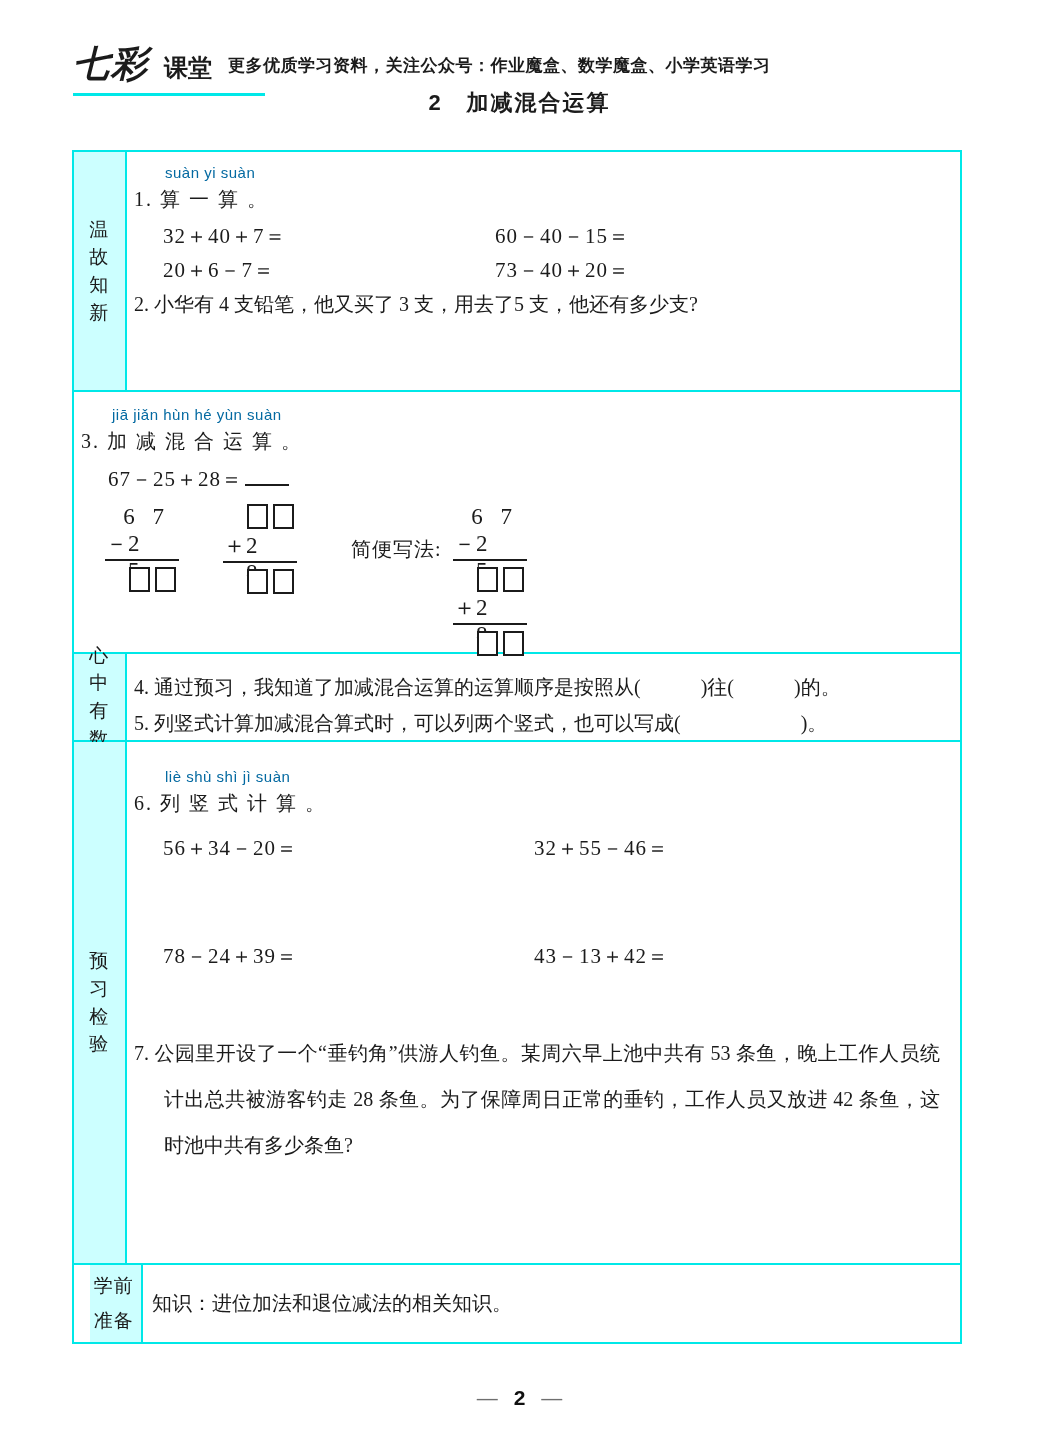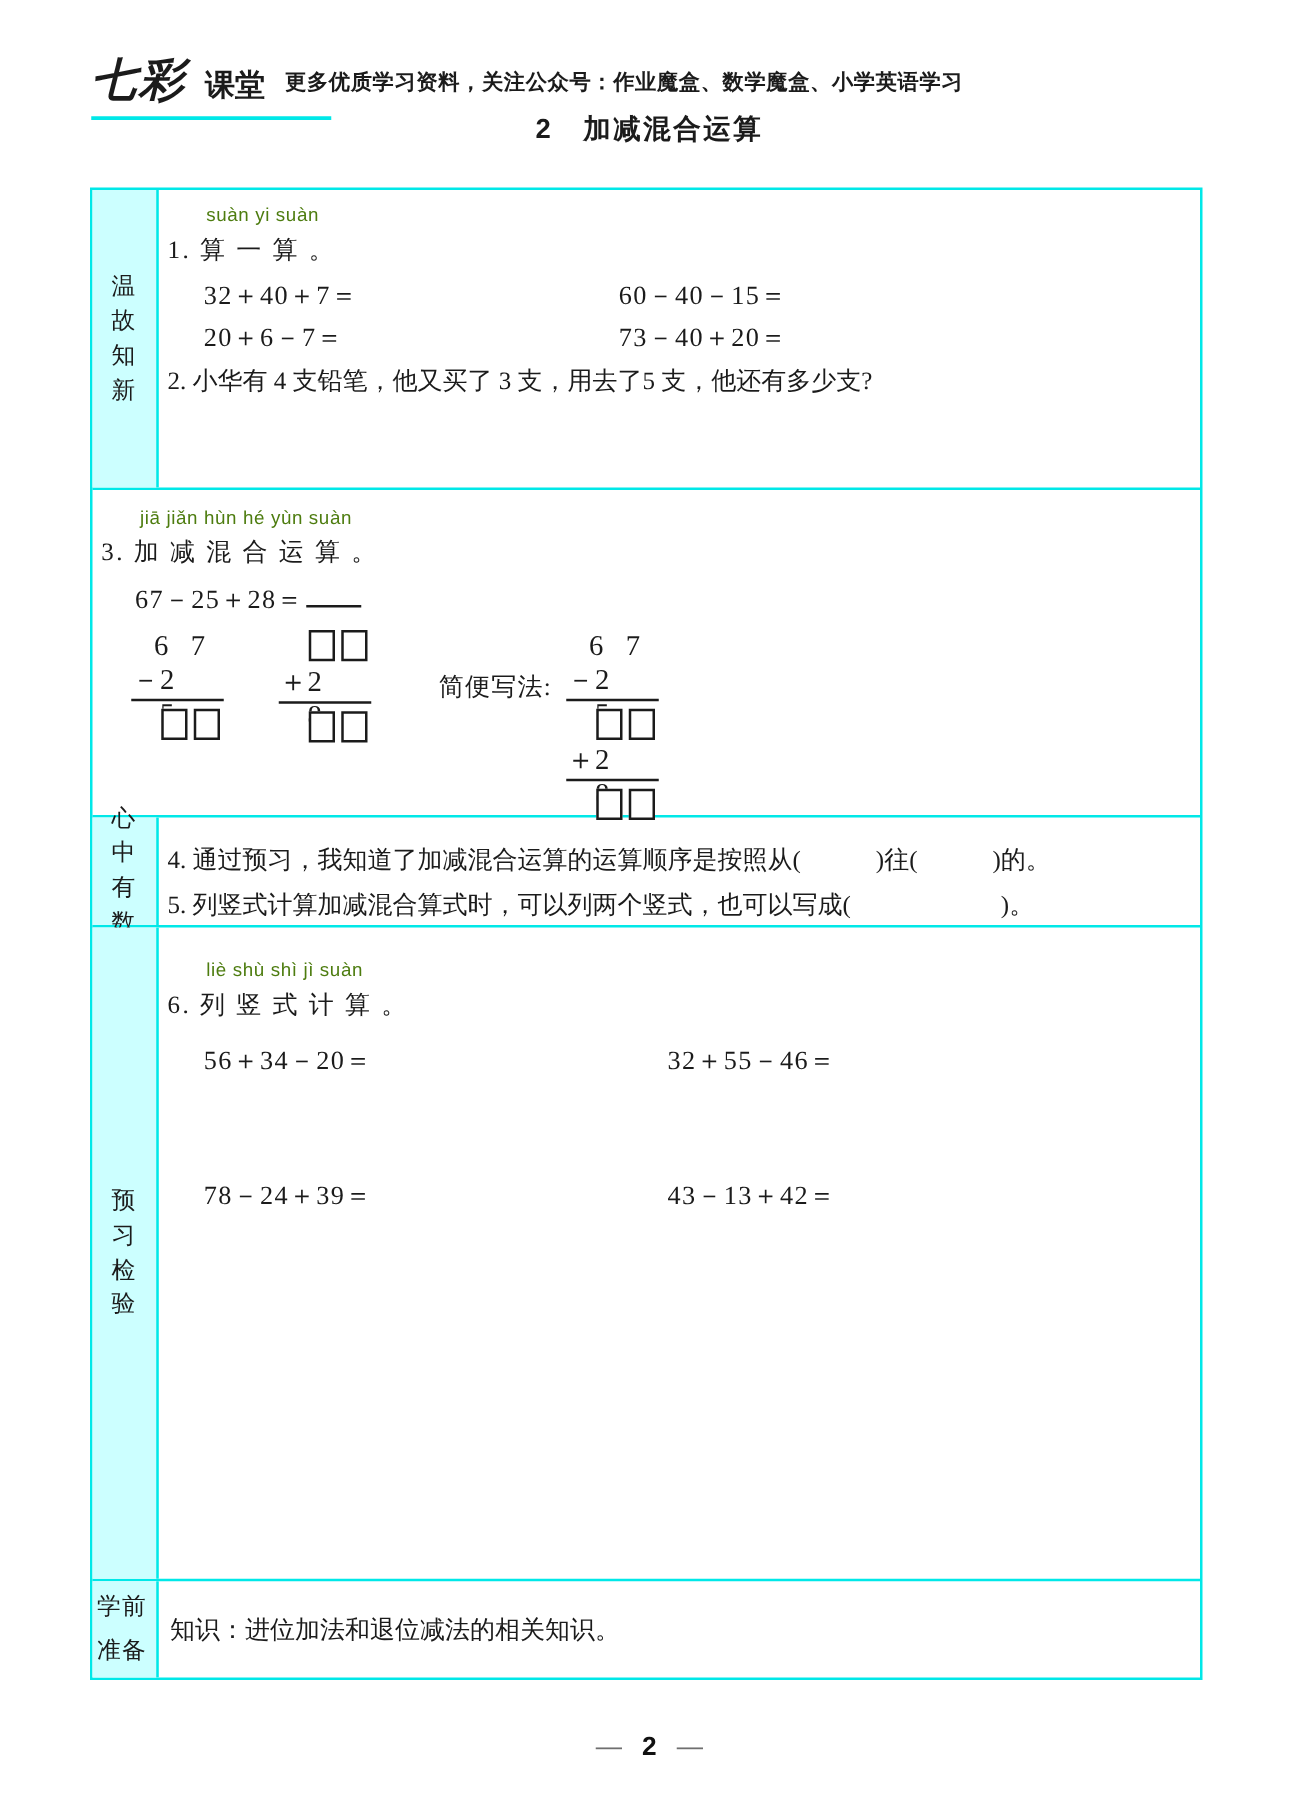--- a/index.html
+++ b/index.html
@@ -50,21 +50,21 @@
   .labeltext{
     width:1.08em;font-size:19px;line-height:1.45;
     word-break:break-all;letter-spacing:0;
   }
   .labeltext.two{width:2.3em;line-height:1.8;letter-spacing:1px;}
   .content{flex:1 1 auto;position:relative;}
 
   .abs{position:absolute;white-space:nowrap;}
   .pinyin{
     font-family:"Liberation Sans","DejaVu Sans",sans-serif;
-    font-size:15px;letter-spacing:0.5px;color:#4d7c0f;
+    font-size:15px;letter-spacing:0.5px;color:#0369a1;
   }
   .heading{font-size:20px;letter-spacing:2px;}
   .eq{font-size:21px;letter-spacing:1px;}
   .body-text{font-size:20px;}
   .wrap-text{
     white-space:normal;width:806px;line-height:46px;text-align:justify;
     padding-left:30px;text-indent:-30px;font-size:20px;
   }
   .blank{
     display:inline-block;width:44px;height:1.05em;
@@ -192,24 +192,25 @@
     <div class="labelcell">
       <div class="labeltext">预习检验</div>
     </div>
     <div class="content">
       <div class="abs pinyin" style="left:38px;top:26px;">liè shù shì jì suàn</div>
       <div class="abs heading" style="left:7px;top:48px;">6. 列 竖 式 计 算 。</div>
       <div class="abs eq" style="left:36px;top:92px;text-align:center;">56＋34－20＝</div>
       <div class="abs eq" style="left:407px;top:92px;">32＋55－46＝</div>
       <div class="abs eq" style="left:36px;top:200px;">78－24＋39＝</div>
       <div class="abs eq" style="left:407px;top:200px;">43－13＋42＝</div>
-    </div>
-  </div>
-
-  <div class="row" style="height:77px;">
+      <div class="abs wrap-text" style="left:7px;top:288px;">7. 公园里开设了一个“垂钓角”供游人钓鱼。某周六早上池中共有 53 条鱼，晚上工作人员统计出总共被游客钓走 28 条鱼。为了保障周日正常的垂钓，工作人员又放进 42 条鱼，这时池中共有多少条鱼?</div>
+    </div>
+  </div>
+
+  <div class="row" style="height:77px;padding-left:16px;">
     <div class="labelcell">
       <div class="labeltext two">学前准备</div>
     </div>
     <div class="content" style="display:flex;align-items:center;">
       <div class="body-text" style="padding-left:9px;">知识：进位加法和退位减法的相关知识。</div>
     </div>
   </div>
 
 </div>
 

